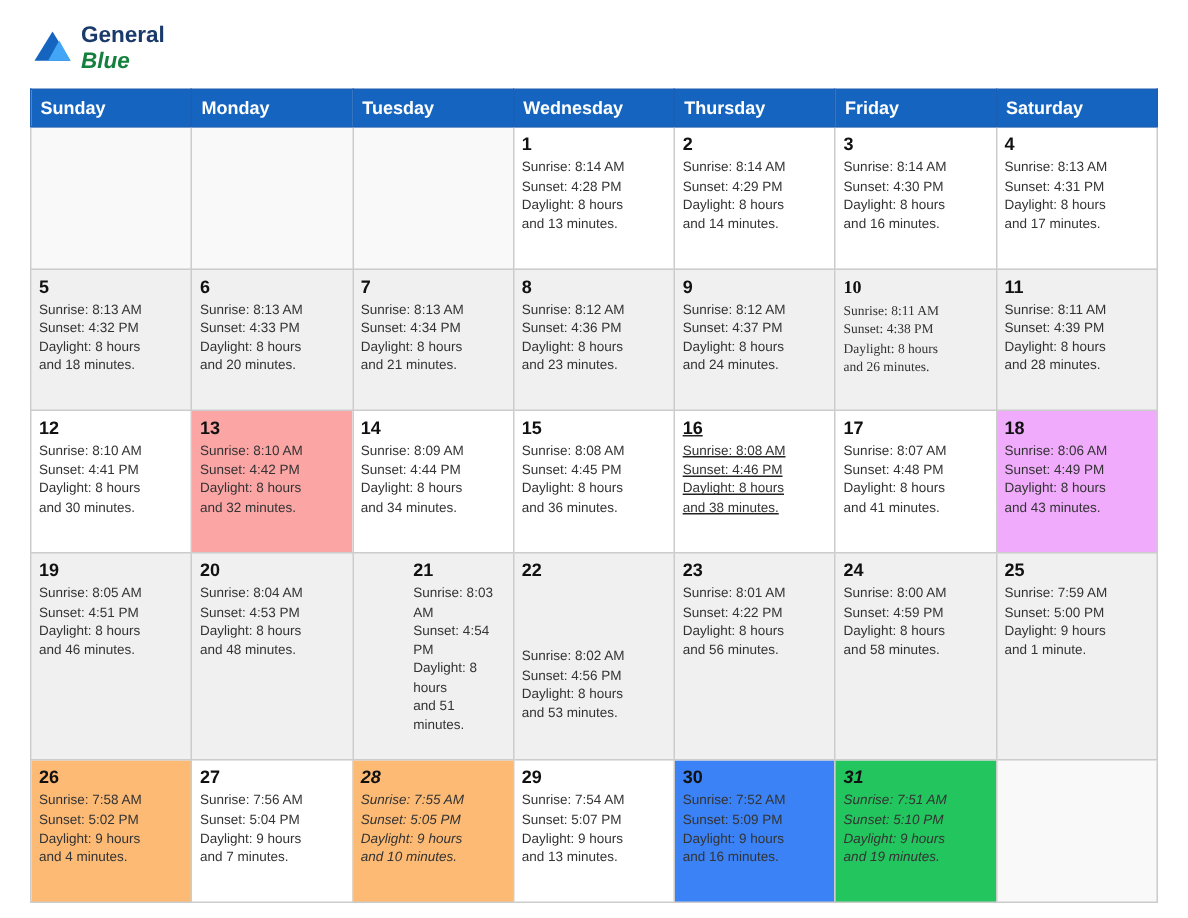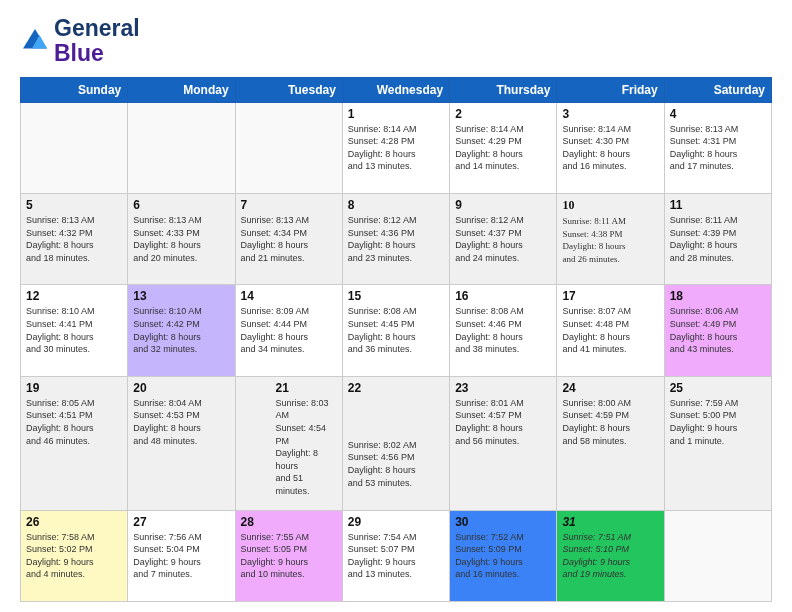--- a/index.html
+++ b/index.html
@@ -22,27 +22,28 @@
       justify-content: space-between;
       align-items: flex-start;
       margin-bottom: 10px;
     }
     .logo {
       display: flex;
       align-items: center;
       gap: 4px;
     }
     .logo-text {
-      font-size: 23px;
+      font-size: 15px;
       font-weight: bold;
       color: #1a3a6b;
       line-height: 1.1;
     }
     .logo-text span {
-      color: #4c1d95;
+      color: #15803d;
+      font-style: italic;
     }
     .logo-icon {
       width: 30px;
       height: 30px;
     }
     .title-block {
       text-align: right;
     }
     .main-title {
       font-size: 32px;
@@ -93,21 +94,20 @@
       line-height: 1.4;
     }
     tr:nth-child(odd) td {
       background: #fff;
     }
     tr:nth-child(even) td {
       background: #f5f5f5;
     }
     .calendar thead tr th {
       background: #1565c0 !important;
-      text-align: right;
     }
   </style>
 </head>
 <body>
 
 <div class="page">
   <div class="header">
     <div class="logo">
       <svg class="logo-icon" viewBox="0 0 40 40">
         <polygon points="20,4 36,30 4,30" fill="#1565c0"></polygon>
@@ -222,42 +222,42 @@
           </td>
         </tr>
         <tr>
           <td style="background: rgb(255, 255, 255);">
             <div class="day-num">12</div>
             <div class="day-info" style="white-space: pre-line;">Sunrise: 8:10 AM
 Sunset: 4:41 PM
 Daylight: 8 hours
 and 30 minutes.</div>
           </td>
-          <td style="background: #c4b5fd;">
+          <td style="background: #fca5a5;">
             <div class="day-num">13</div>
             <div class="day-info" style="white-space: pre-line;">Sunrise: 8:10 AM
 Sunset: 4:42 PM
 Daylight: 8 hours
 and 32 minutes.</div>
           </td>
           <td style="background: rgb(255, 255, 255);">
             <div class="day-num">14</div>
             <div class="day-info" style="white-space: pre-line;">Sunrise: 8:09 AM
 Sunset: 4:44 PM
 Daylight: 8 hours
 and 34 minutes.</div>
           </td>
           <td style="background: rgb(255, 255, 255);">
             <div class="day-num">15</div>
             <div class="day-info" style="white-space: pre-line;">Sunrise: 8:08 AM
 Sunset: 4:45 PM
 Daylight: 8 hours
 and 36 minutes.</div>
           </td>
-          <td style="background: rgb(255, 255, 255);">
+          <td style="background: rgb(255, 255, 255); text-decoration: underline;">
             <div class="day-num">16</div>
             <div class="day-info" style="white-space: pre-line;">Sunrise: 8:08 AM
 Sunset: 4:46 PM
 Daylight: 8 hours
 and 38 minutes.</div>
           </td>
           <td style="background: rgb(255, 255, 255);">
             <div class="day-num">17</div>
             <div class="day-info" style="white-space: pre-line;">Sunrise: 8:07 AM
 Sunset: 4:48 PM
@@ -297,55 +297,55 @@
           <td style="background: rgb(240, 240, 240);">
             <div class="day-num">22</div>
             <div class="day-info" style="white-space: pre-line; margin-top: 44px;">Sunrise: 8:02 AM
 Sunset: 4:56 PM
 Daylight: 8 hours
 and 53 minutes.</div>
           </td>
           <td style="background: rgb(240, 240, 240);">
             <div class="day-num">23</div>
             <div class="day-info" style="white-space: pre-line;">Sunrise: 8:01 AM
-Sunset: 4:57 PM
+Sunset: 4:22 PM
 Daylight: 8 hours
 and 56 minutes.</div>
           </td>
           <td style="background: rgb(240, 240, 240);">
             <div class="day-num">24</div>
             <div class="day-info" style="white-space: pre-line;">Sunrise: 8:00 AM
 Sunset: 4:59 PM
 Daylight: 8 hours
 and 58 minutes.</div>
           </td>
           <td style="background: rgb(240, 240, 240);">
             <div class="day-num">25</div>
             <div class="day-info" style="white-space: pre-line;">Sunrise: 7:59 AM
 Sunset: 5:00 PM
 Daylight: 9 hours
 and 1 minute.</div>
           </td>
         </tr>
         <tr>
-          <td style="background: #fef9c3; margin-left: 24px;">
+          <td style="background: #fdba74; margin-left: 24px;">
             <div class="day-num">26</div>
             <div class="day-info" style="white-space: pre-line;">Sunrise: 7:58 AM
 Sunset: 5:02 PM
 Daylight: 9 hours
 and 4 minutes.</div>
           </td>
           <td style="background: rgb(255, 255, 255);">
             <div class="day-num">27</div>
             <div class="day-info" style="white-space: pre-line;">Sunrise: 7:56 AM
 Sunset: 5:04 PM
 Daylight: 9 hours
 and 7 minutes.</div>
           </td>
-          <td style="background: #f0abfc;">
+          <td style="background: #fdba74; font-style: italic;">
             <div class="day-num">28</div>
             <div class="day-info" style="white-space: pre-line;">Sunrise: 7:55 AM
 Sunset: 5:05 PM
 Daylight: 9 hours
 and 10 minutes.</div>
           </td>
           <td style="background: rgb(255, 255, 255);">
             <div class="day-num">29</div>
             <div class="day-info" style="white-space: pre-line;">Sunrise: 7:54 AM
 Sunset: 5:07 PM

